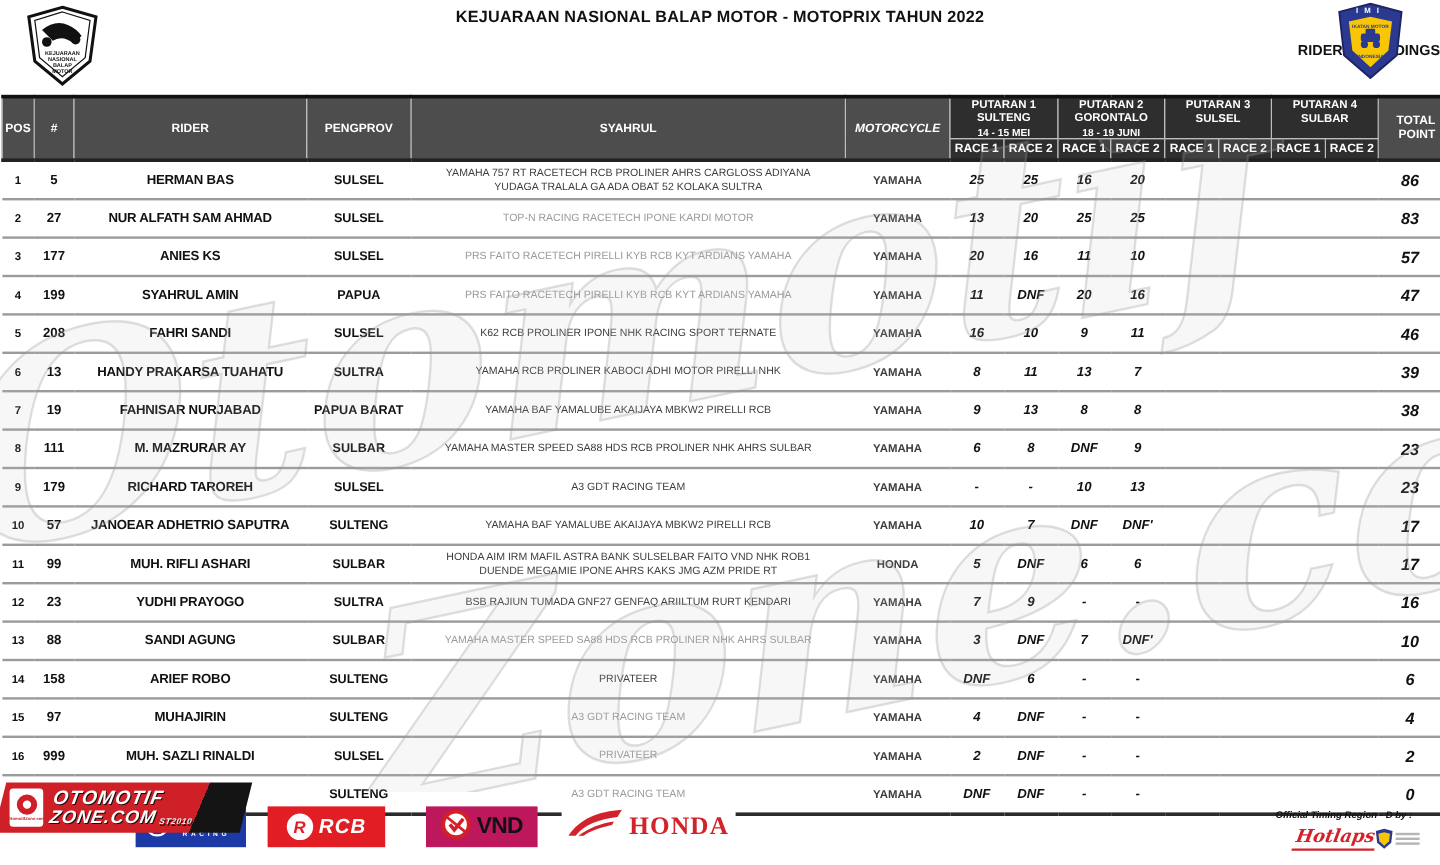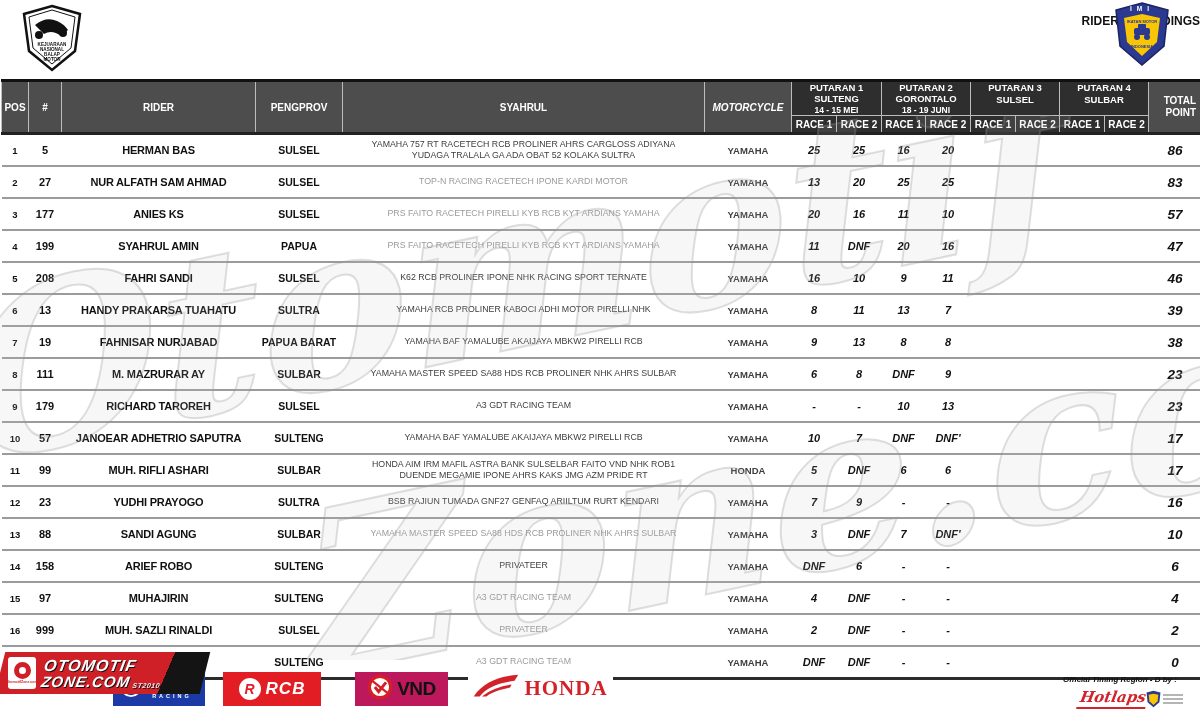--- a/index.html
+++ b/index.html
@@ -91,20 +91,21 @@
     font-family:"DejaVu Serif",serif;font-style:italic;font-weight:bold;font-size:15px;
     border-bottom:2px solid #d2232a;transform:skewX(-10deg);padding:0 2px 1px 2px;}
   .mini-imi{position:absolute;left:1146px;top:38px;display:flex;align-items:center;gap:2px;}
   .mini-lines{display:flex;flex-direction:column;gap:2px;}
   .mini-lines div{width:20px;height:2px;background:#b5b5b5;}
 </style>
 </head>
 <body>
 
 <div class="doc-header">
+  <div class="t1">KEJUARAAN NASIONAL BALAP MOTOR - MOTOPRIX TAHUN 2022</div>
   <div class="t3">RIDERS STANDINGS</div>
 </div>
 
 <div class="logo-kejurnas">
   <svg width="64" height="68" viewBox="0 0 64 68">
     <polygon points="32,2 60,10 55,47 32,66 9,47 4,10" fill="#ffffff" stroke="#111" stroke-width="2.5"></polygon>
     <polygon points="32,6 55,13 51,44 32,60 13,44 9,13" fill="none" stroke="#111" stroke-width="1"></polygon>
     <path d="M15 21 q11 -9 22 -4 q7 3 11 9 l-7 6 q-9 -7 -17 -2 z" fill="#111"></path>
     <circle cx="19" cy="31" r="4" fill="#111"></circle>
     <circle cx="43" cy="29" r="4" fill="#111"></circle>

